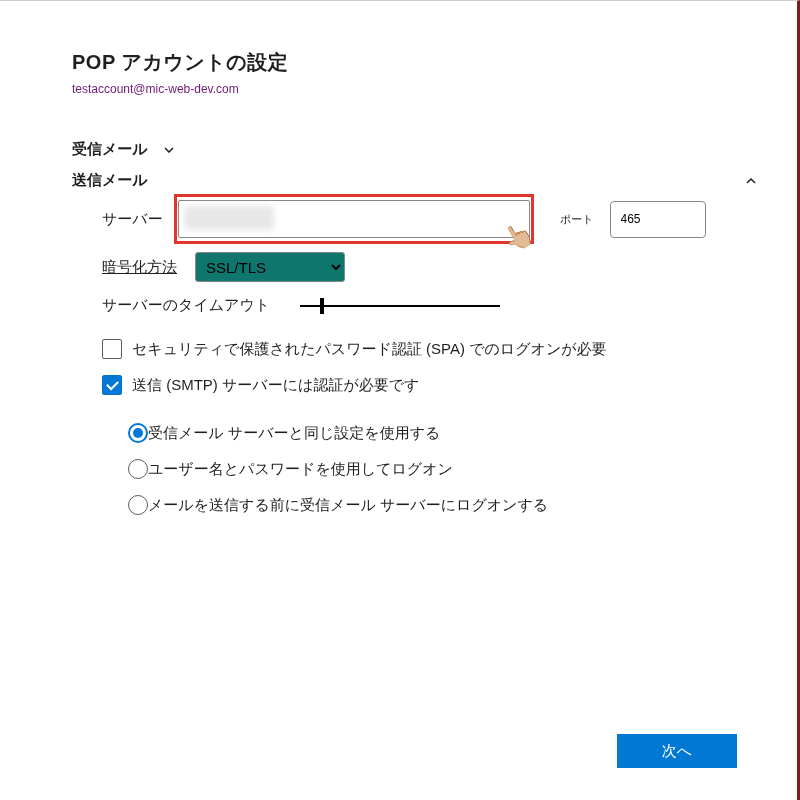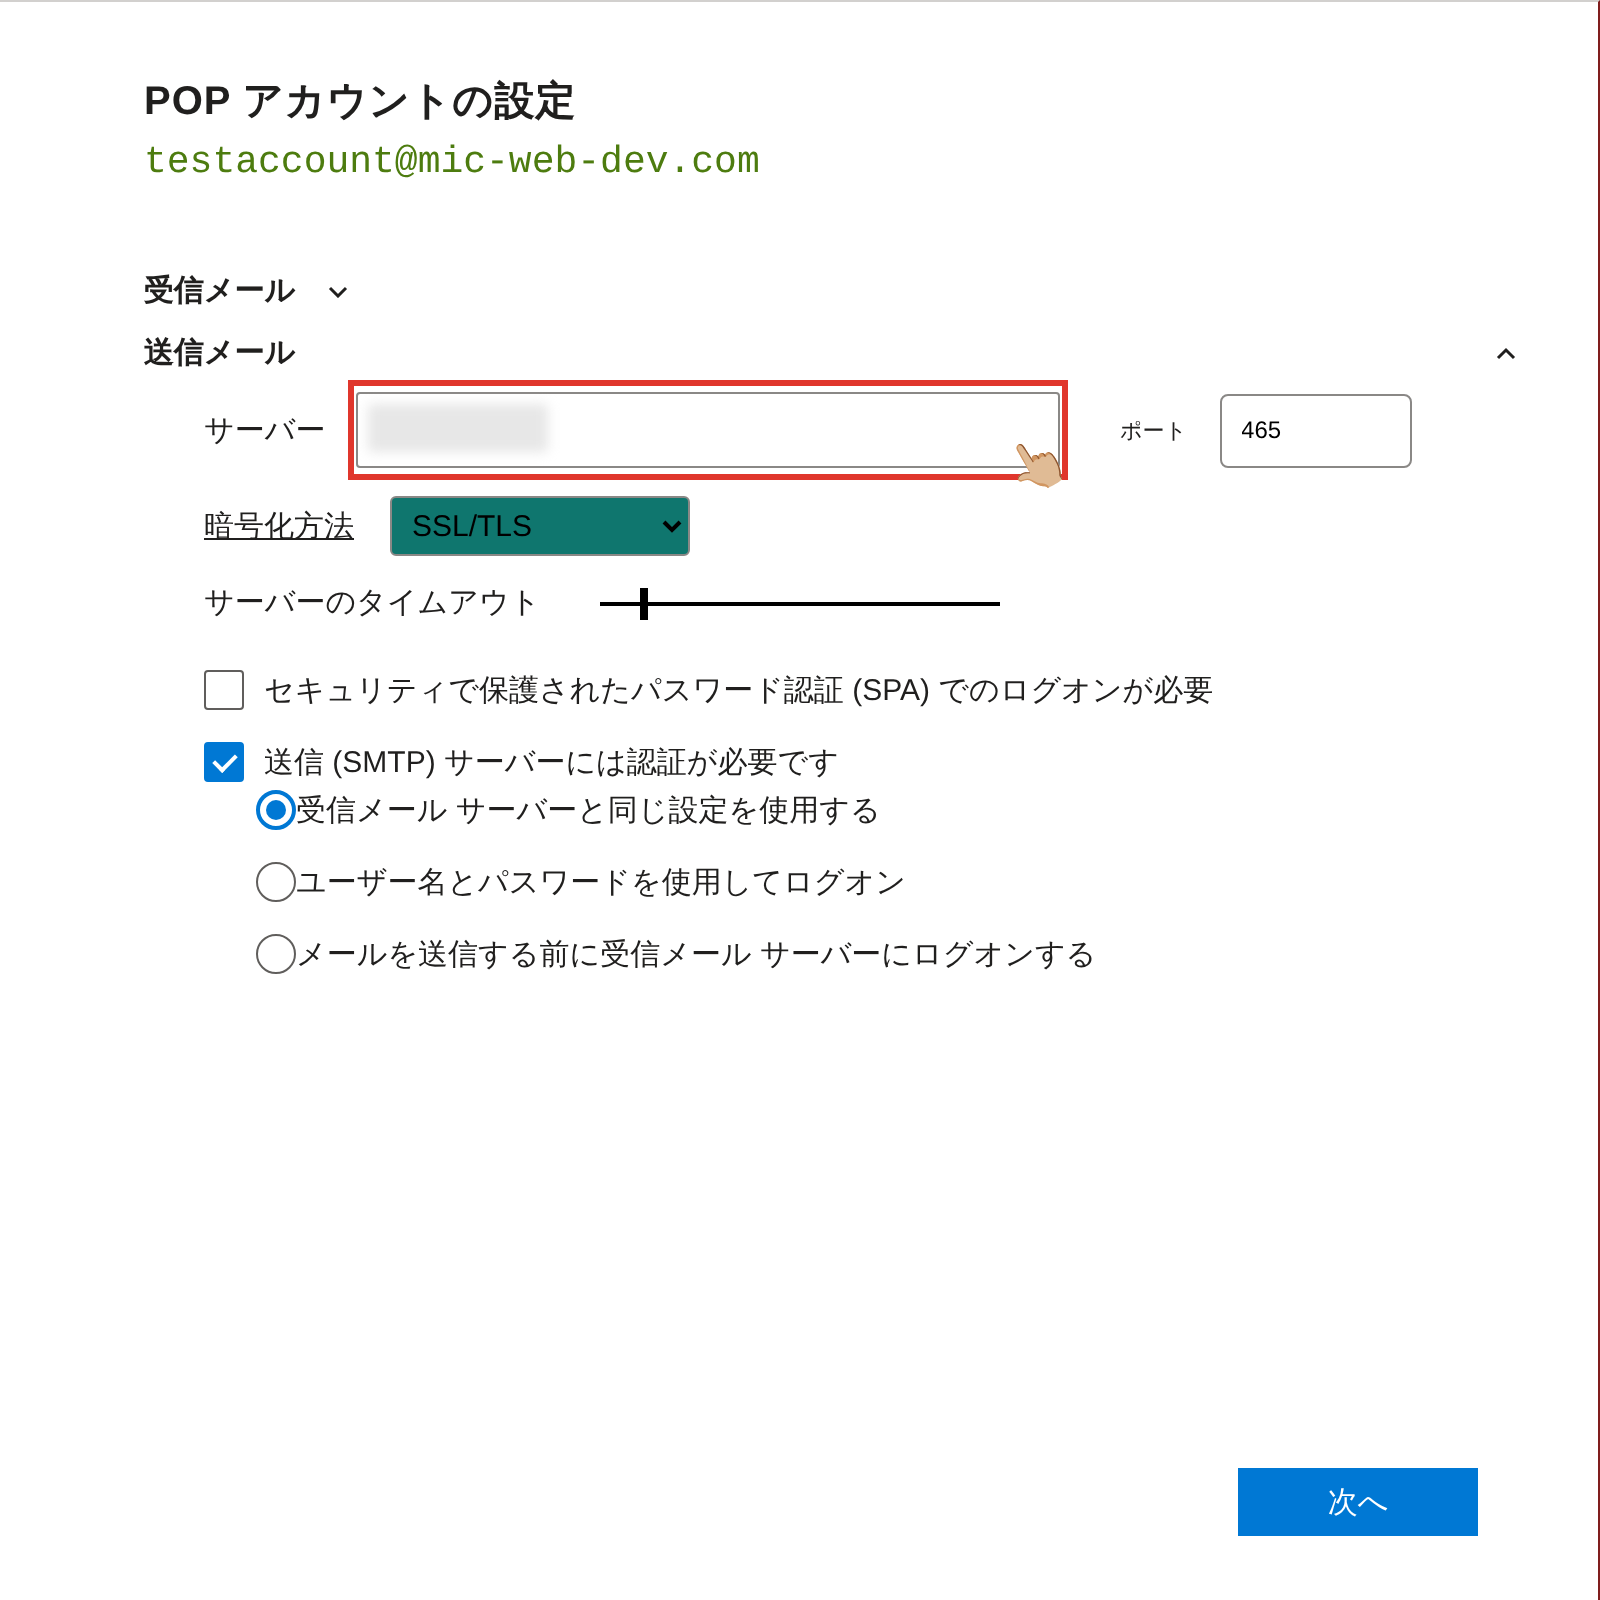--- a/index.html
+++ b/index.html
@@ -8,36 +8,35 @@
       font-size: 14px;
       color: #201f1e;
       background: #fff;
       width: 800px;
       height: 800px;
       position: relative;
     }
     .dialog {
       position: absolute;
       left: 0; top: 0; right: 0; bottom: 0;
-      padding: 36px 40px 28px 72px;
-      border-right: 1px solid #7f1d1d;
+      padding: 48px 40px 28px 72px;
+      border-right: 3px solid #7f1d1d;
       border-top: 1px solid #d2d0ce;
     }
     .title {
       font-size: 20px;
       font-weight: 700;
       letter-spacing: 0.5px;
       margin-bottom: 6px;
     }
     .subtitle {
-      font-size: 19px;
+      font-size: 12px;
       font-weight: 400;
-      color: #4d7c0f;
+      color: #701a75;
       margin-bottom: 44px;
-      font-family: Liberation Mono, monospace;
     }
     .section-header {
       font-size: 15px;
       font-weight: 700;
       user-select: none;
       cursor: pointer;
       display: flex;
       align-items: center;
       gap: 16px;
     }
@@ -143,21 +142,21 @@
       align-items: center;
       gap: 10px;
       margin-bottom: 16px;
       margin-top: 24px;
       font-size: 15px;
     }
     .cb-row2 {
       display: flex;
       align-items: center;
       gap: 10px;
-      margin-bottom: 4px;
+      margin-bottom: 28px;
       font-size: 15px;
     }
     .cb-box {
       width: 20px; height: 20px;
       border: 1px solid #605e5c;
       border-radius: 2px;
       display: inline-flex;
       align-items: center;
       justify-content: center;
       flex-shrink: 0;

